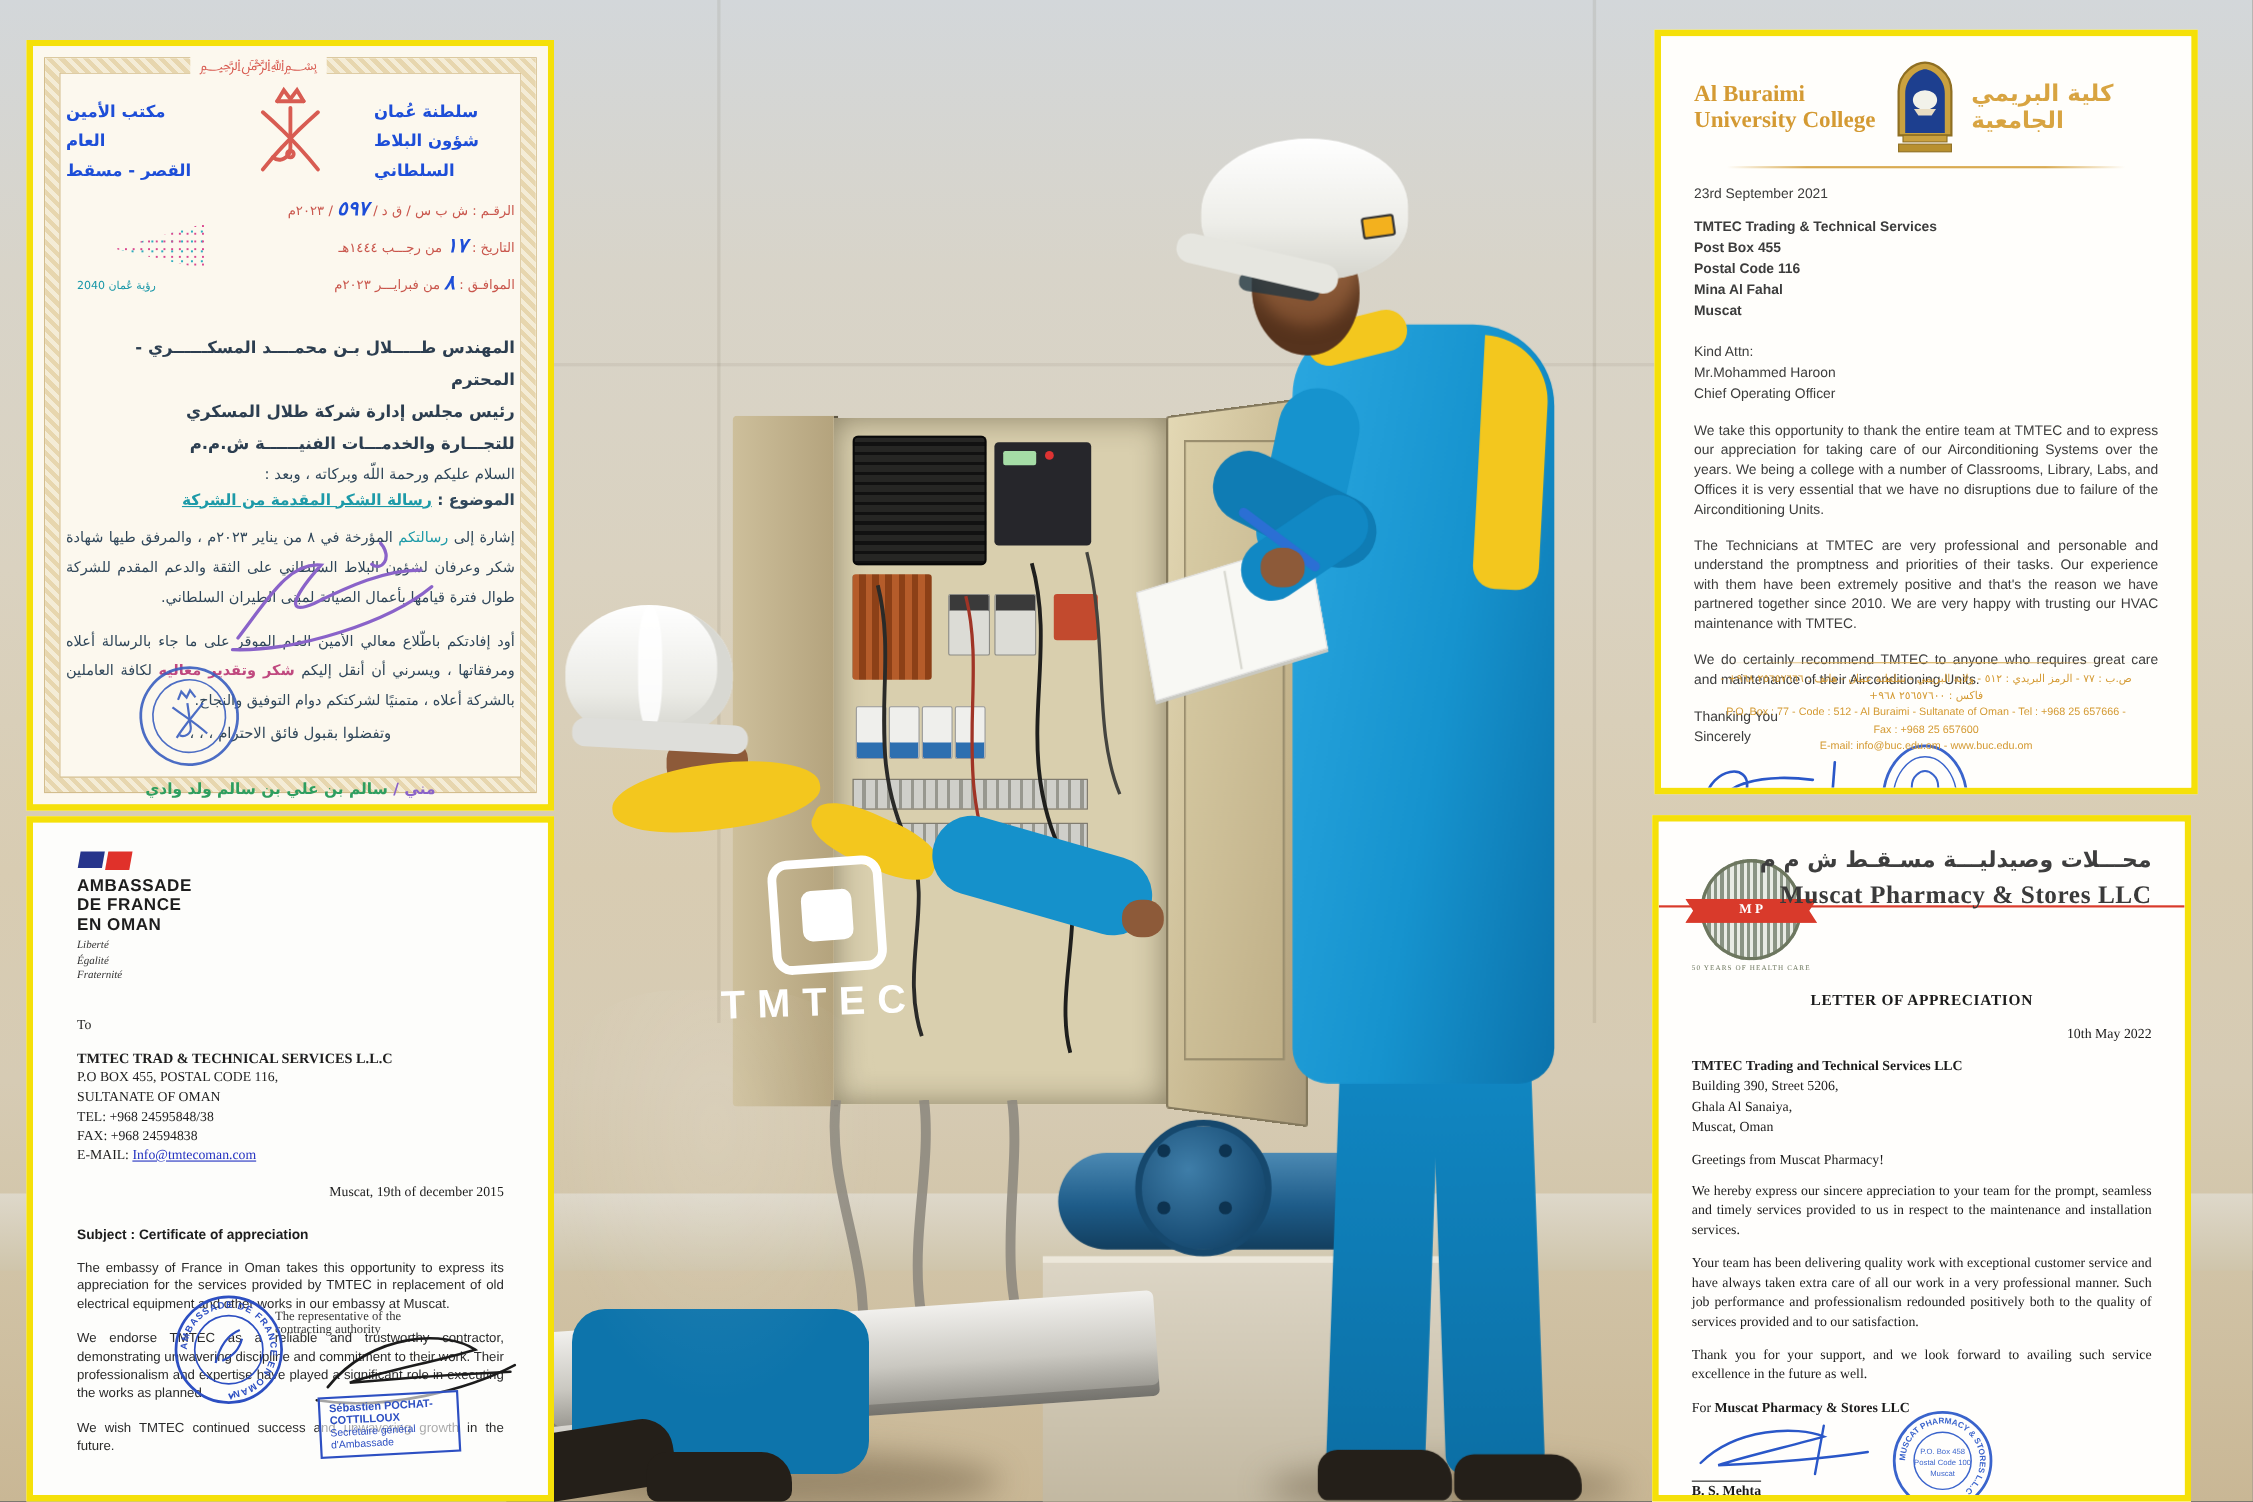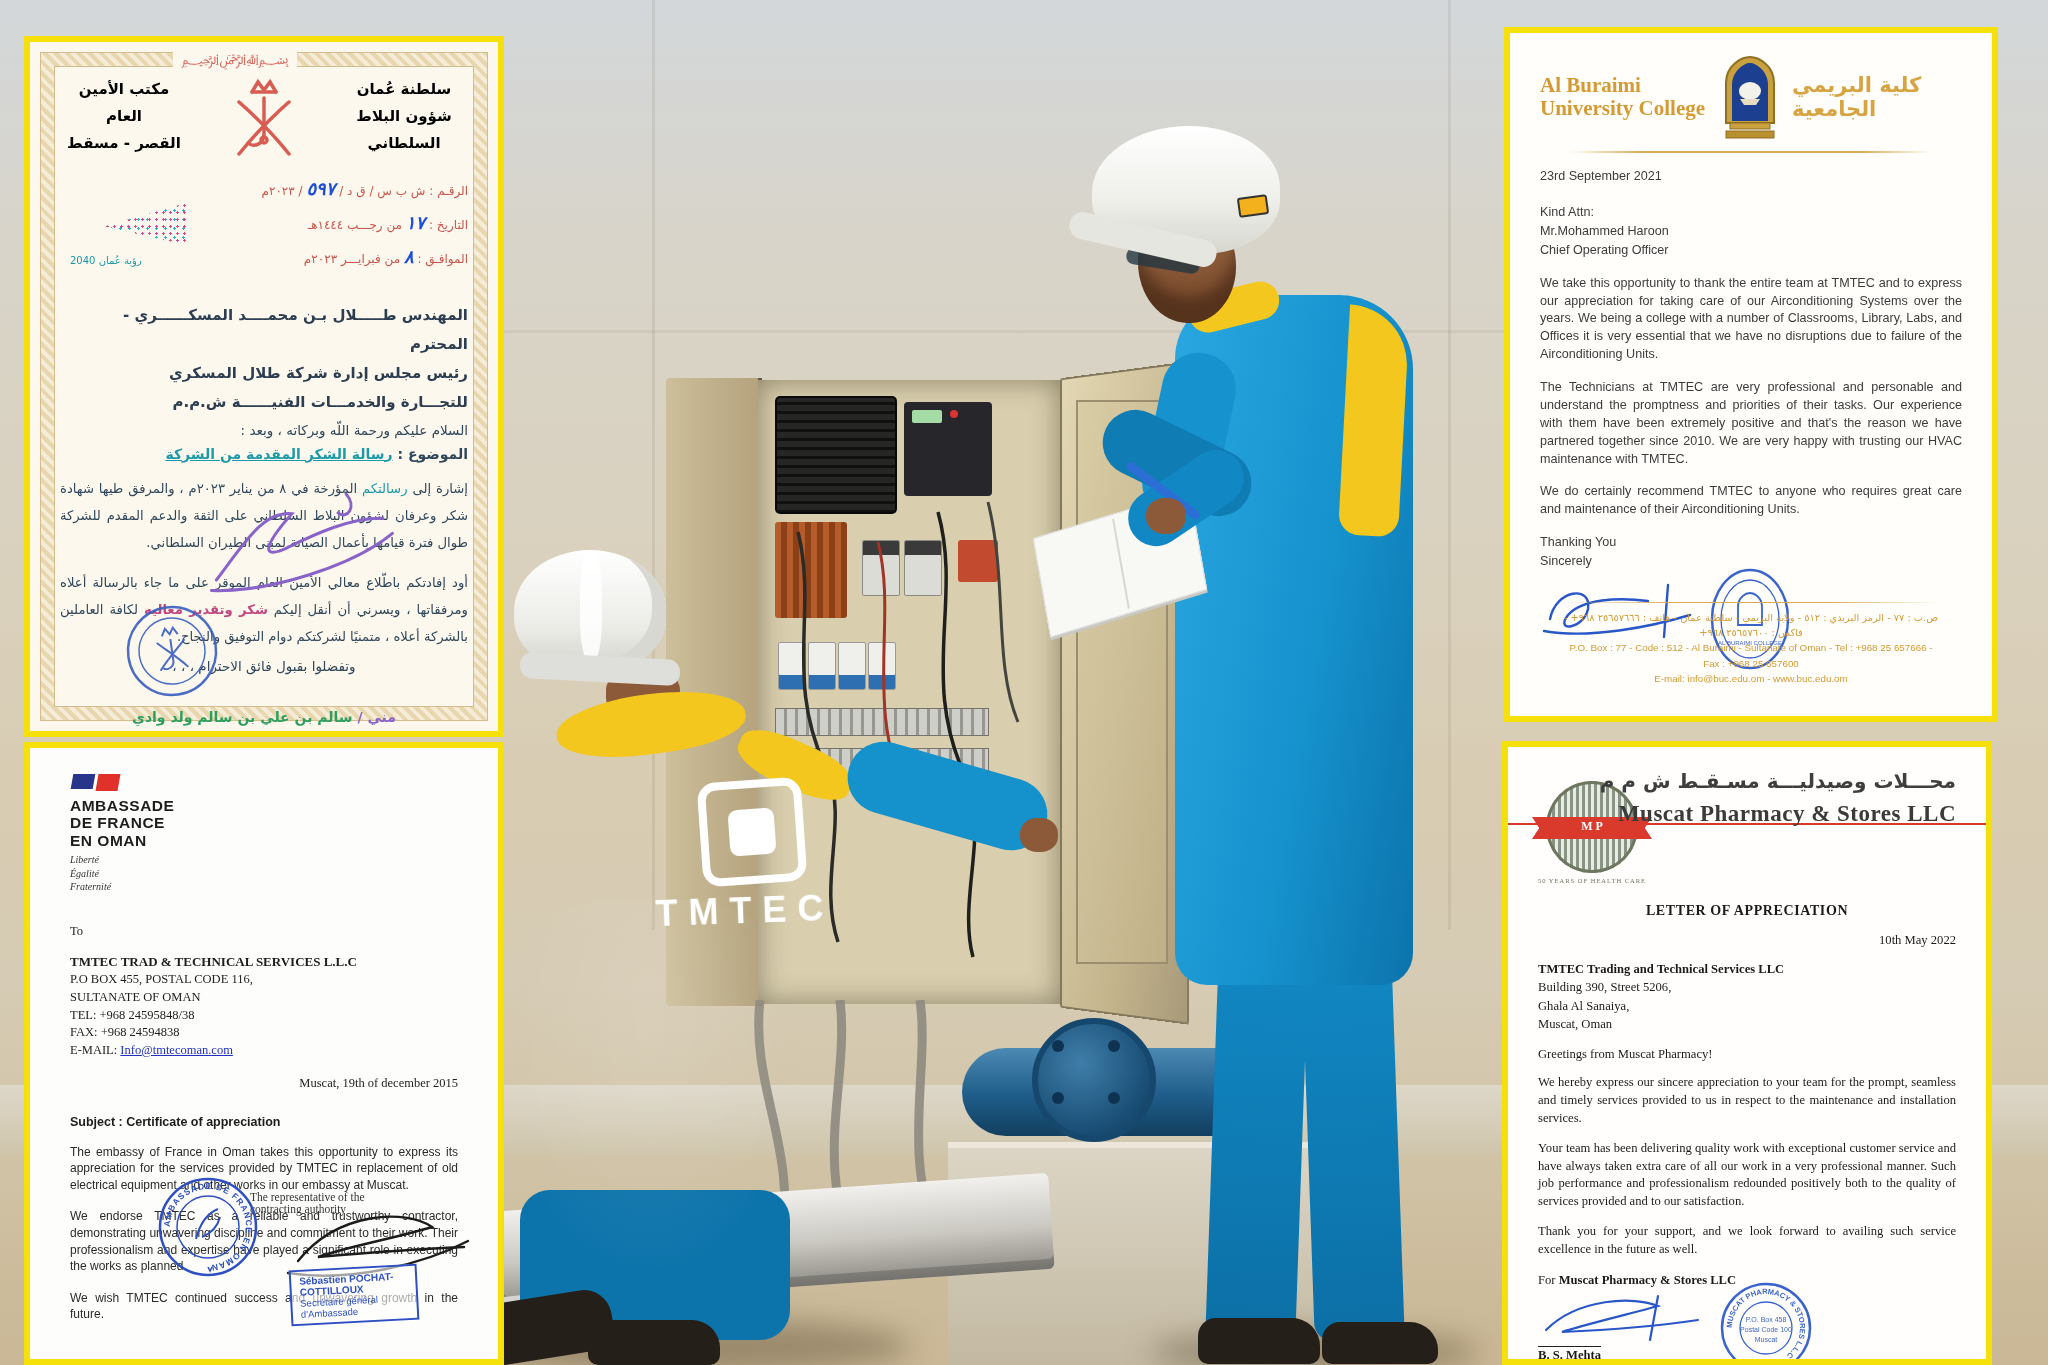--- a/index.html
+++ b/index.html
@@ -108,21 +108,21 @@
   .letter-royal{left:24px;top:36px;width:480px;height:701px;}
   .royal-paper{background:#fcf8ee;}
   .ornate{position:absolute;inset:11px;border:13px solid transparent;
     background:linear-gradient(#fcf8ee,#fcf8ee) padding-box,
       repeating-linear-gradient(45deg,#e7d6ae 0 4px,#f4ecd6 4px 8px) border-box;
     box-shadow:0 0 0 1px #d3bd8d, inset 0 0 0 1px #d3bd8d;}
   .royal-inner{position:absolute;inset:24px 30px;direction:rtl;text-align:right;
     color:#30475a;font-size:13px;font-family:"DejaVu Sans",sans-serif;}
   .basmala{position:absolute;top:-17px;right:42%;color:#d85c52;font-size:14px;background:#fcf8ee;padding:0 8px;}
   .royal-head{display:flex;justify-content:space-between;align-items:flex-start;margin-top:10px;}
-  .royal-callig{color:#000000;font-weight:bold;font-size:15px;line-height:1.8;text-align:center;width:128px;}
+  .royal-callig{color:#1d4ed8;font-weight:bold;font-size:15px;line-height:1.8;text-align:left;width:128px;margin-top:12px;}
   .royal-refs{color:#c9564c;font-size:12px;line-height:1.9;margin-top:4px;width:230px;}
   .hand-blue{color:#1d4ed8;font-weight:bold;font-size:18px;font-style:italic;}
   .vision{position:absolute;left:10px;top:136px;width:120px;height:64px;}
   .vision-swoosh{position:absolute;right:0;top:0;width:86px;height:44px;
     background:radial-gradient(circle 1.6px,#d63384 85%,transparent 86%) 0 0/7px 7px,
                radial-gradient(circle 1.6px,#18a5b8 85%,transparent 86%) 3px 4px/9px 9px;
     clip-path:polygon(100% 0,0 55%,100% 100%);opacity:.9;}
   .vision-cap{position:absolute;left:0;bottom:0;color:#1897a8;font-size:10px;white-space:nowrap;}
   .royal-addr{font-weight:bold;color:#2c3e50;font-size:15px;line-height:1.95;margin-top:26px;}
   .royal-sal{margin-top:4px;font-size:13.5px;}
@@ -471,20 +471,27 @@
             <path d="M14,68 V32 C14,18 26,10 32,10 C38,10 50,18 50,32 V68 Z" fill="#1d3f8f"></path>
             <ellipse cx="32" cy="38" rx="11" ry="9" fill="#f2f2ea"></ellipse>
             <path d="M22,46 h20 l-4,6 h-12 Z" fill="#e8dcc2"></path>
             <rect x="12" y="70" width="40" height="6" fill="#caa13f" stroke="#8f6f22"></rect>
             <rect x="8" y="78" width="48" height="7" fill="#b8902f" stroke="#8f6f22"></rect>
           </svg>
           <div class="bu-org-ar" dir="rtl">كلية البريمي الجامعية</div>
         </div>
         <div class="bu-divider"></div>
         <div class="bu-date">23rd September 2021</div>
+        <div class="bu-rec">
+          <div>TMTEC Trading &amp; Technical Services</div>
+          <div>Post Box 455</div>
+          <div>Postal Code 116</div>
+          <div>Mina Al Fahal</div>
+          <div>Muscat</div>
+        </div>
         <div class="bu-attn">
           <div>Kind Attn:</div>
           <div>Mr.Mohammed Haroon</div>
           <div>Chief Operating Officer</div>
         </div>
         <div class="bu-para">We take this opportunity to thank the entire team at TMTEC and to express our appreciation for taking care of our Airconditioning Systems over the years. We being a college with a number of Classrooms, Library, Labs, and Offices it is very essential that we have no disruptions due to failure of the Airconditioning Units.</div>
         <div class="bu-para">The Technicians at TMTEC are very professional and personable and understand the promptness and priorities of their tasks. Our experience with them have been extremely positive and that's the reason we have partnered together since 2010. We are very happy with trusting our HVAC maintenance with TMTEC.</div>
         <div class="bu-para">We do certainly recommend TMTEC to anyone who requires great care and maintenance of their Airconditioning Units.</div>
         <div class="bu-close">
           <div>Thanking You</div>

